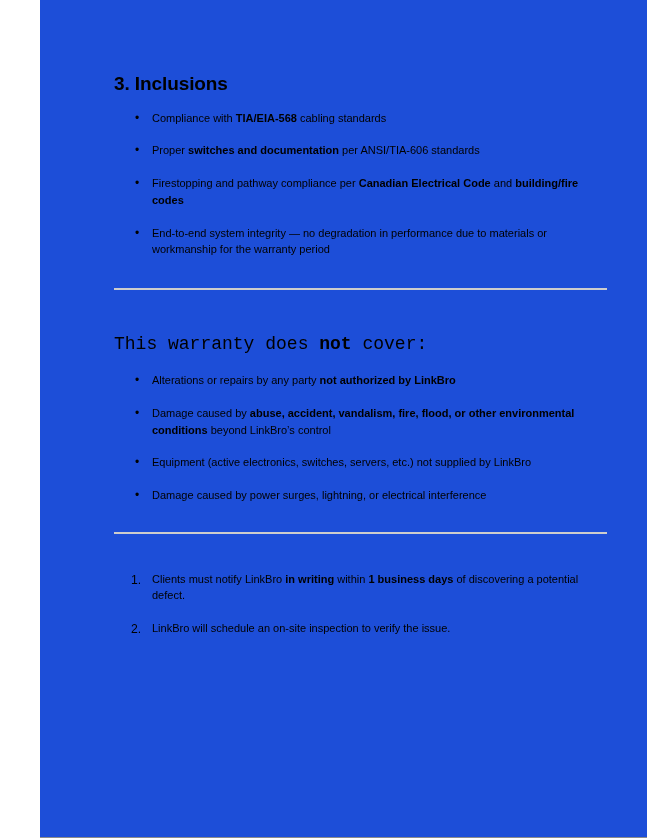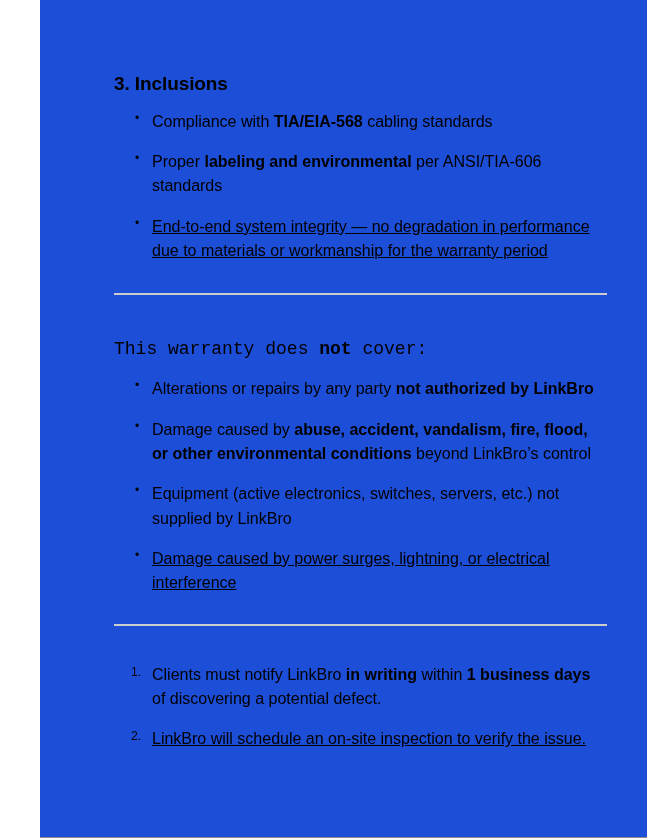--- a/index.html
+++ b/index.html
@@ -59,29 +59,29 @@
     padding: 0;
     list-style: none;
   }
 
   ul.bullet-list { padding-top: 14px; }
   ol.number-list { padding-top: 14px; counter-reset: claimitem; }
 
   li.bullet-item,
   li.number-item {
     position: relative;
-    font-size: 16px;
+    font-size: 11px;
     line-height: 1.52;
     padding-left: 38px;
     margin-bottom: 16px;
     color: #000000;
   }
 
   li.bullet-item:last-child,
-  li.number-item:last-child { margin-bottom: 0; text-decoration: underline; }
+  li.number-item:last-child { margin-bottom: 0; }
 
   li.bullet-item::before {
     content: "\2022";
     position: absolute;
     left: 21px;
     top: -1px;
     font-size: 12px;
     line-height: 1.52;
     color: #000000;
   }
@@ -117,21 +117,22 @@
 </head>
 <body>
 
 <div class="page">
   <div class="content">
 
     <section class="section-3">
       <h2 class="section-heading">3. Inclusions</h2>
       <ul class="bullet-list">
           <li class="bullet-item">Compliance with <b>TIA/EIA-568</b> cabling standards</li>
-          <li class="bullet-item">Proper <b>labeling and environmental</b> per ANSI/TIA-606 standards</li>
+          <li class="bullet-item">Proper <b>switches and documentation</b> per ANSI/TIA-606 standards</li>
+          <li class="bullet-item">Firestopping and pathway compliance per <b>Canadian Electrical Code</b> and <b>building/fire codes</b></li>
           <li class="bullet-item">End-to-end system integrity — no degradation in performance due to materials or workmanship for the warranty period</li>
         </ul>
     </section>
 
     <div class="gap-before-divider-1"></div>
     <hr class="divider">
     <div class="gap-after-divider-1"></div>
 
     <section>
       <p class="intro-line">This warranty does <b>not</b> cover:</p>

